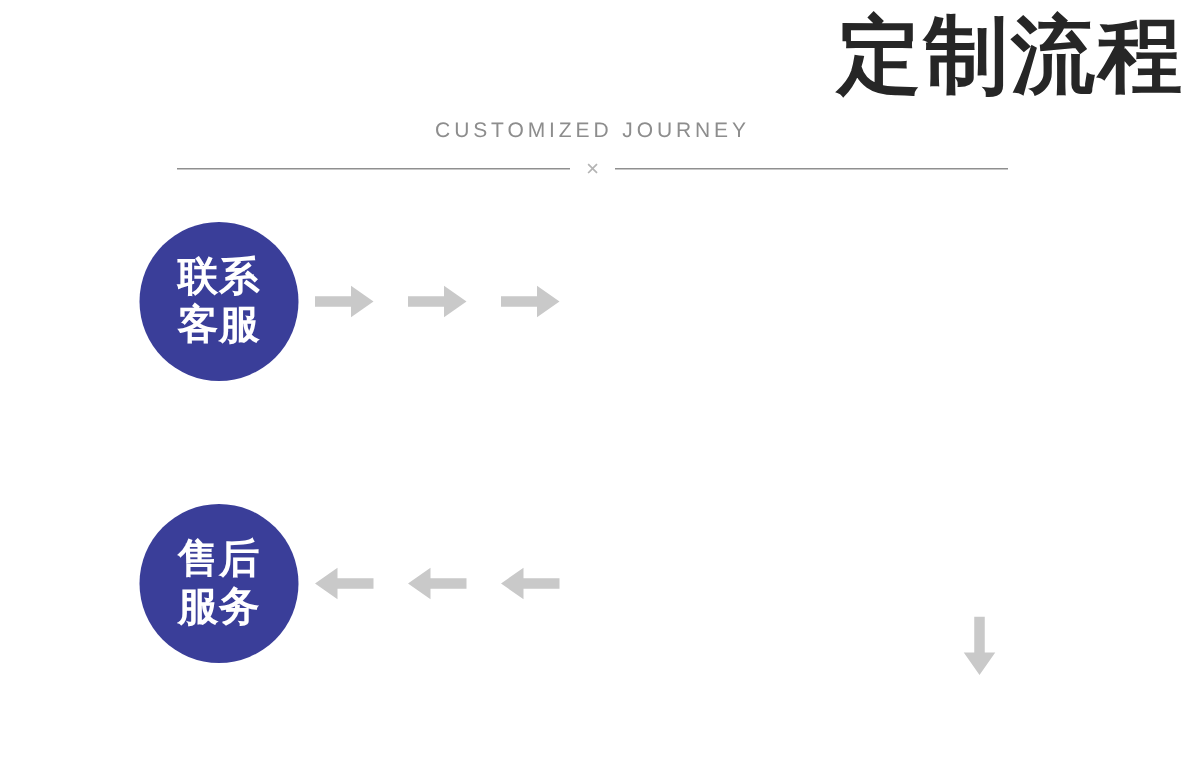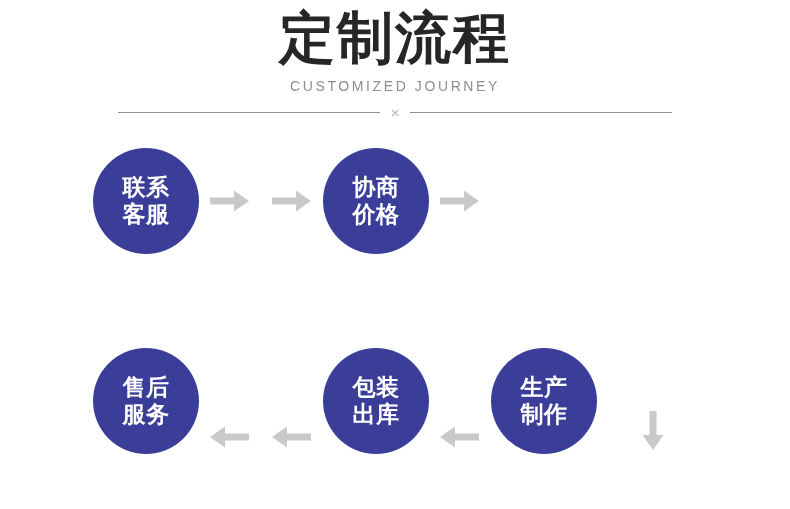--- a/index.html
+++ b/index.html
@@ -23,20 +23,21 @@
   }
   .page-title {
     font-family: "DejaVu Sans", "Liberation Sans", sans-serif;
     font-size: 56px;
     font-weight: 700;
     color: #262626;
     line-height: 1.15;
     letter-spacing: 2px;
     margin: 0;
     height: 66px;
+    text-align: right;
   }
   .page-subtitle {
     font-family: "Liberation Sans", sans-serif;
     font-size: 14px;
     font-weight: 400;
     color: #8d8d8d;
     letter-spacing: 2.6px;
     margin: 6px 0 0 0;
     height: 18px;
   }
@@ -87,21 +88,21 @@
     border-radius: 50%;
     background: #3a3e99;
     display: flex;
     align-items: center;
     justify-content: center;
     box-sizing: border-box;
   }
   .node-label {
     color: #ffffff;
     font-family: "DejaVu Sans", "Liberation Sans", sans-serif;
-    font-size: 23px;
+    font-size: 27px;
     font-weight: 700;
     line-height: 1.17;
     text-align: center;
     letter-spacing: 0.5px;
     white-space: pre-line;
   }
 
   
   .arrow-h {
     flex: 0 0 auto;
@@ -126,21 +127,21 @@
     left: 636px;
     top: 4px;
     width: 34px;
     height: 50px;
     display: flex;
     align-items: center;
     justify-content: center;
   }
   .arrow-v svg { display: block; }
 
-  .row-two { margin-top: 58px; align-items: flex-end; }
+  .row-two { margin-top: 58px; }
 </style>
 </head>
 <body>
 
 <div class="header">
   <h1 class="page-title">定制流程</h1>
   <div class="page-subtitle">CUSTOMIZED JOURNEY</div>
 </div>
 
 <div class="divider">
@@ -164,24 +165,20 @@
       </svg>
     </div>
 
 
     <div class="arrow-h">
       <svg width="40" height="22" viewBox="0 0 40 22" aria-hidden="true">
         <path d="M0 7.5 H24 V0.5 L39 11 L24 21.5 V14.5 H0 Z" fill="#c9c9c9"></path>
       </svg>
     </div>
 
-    <div class="node">
-      <div class="node-label">协商
-价格</div>
-    </div>
 
     <div class="arrow-h">
       <svg width="40" height="22" viewBox="0 0 40 22" aria-hidden="true">
         <path d="M0 7.5 H24 V0.5 L39 11 L24 21.5 V14.5 H0 Z" fill="#c9c9c9"></path>
       </svg>
     </div>
 
 
   </div>
 
@@ -206,31 +203,23 @@
       </svg>
     </div>
 
 
     <div class="arrow-h">
       <svg width="40" height="22" viewBox="0 0 40 22" aria-hidden="true">
         <path d="M39 7.5 H15 V0.5 L0 11 L15 21.5 V14.5 H39 Z" fill="#c9c9c9"></path>
       </svg>
     </div>
 
-    <div class="node">
-      <div class="node-label">包装
-出库</div>
-    </div>
 
     <div class="arrow-h">
       <svg width="40" height="22" viewBox="0 0 40 22" aria-hidden="true">
         <path d="M39 7.5 H15 V0.5 L0 11 L15 21.5 V14.5 H39 Z" fill="#c9c9c9"></path>
       </svg>
     </div>
 
-    <div class="node">
-      <div class="node-label">生产
-制作</div>
-    </div>
 
   </div>
 
 </div>
 
 </body></html>

